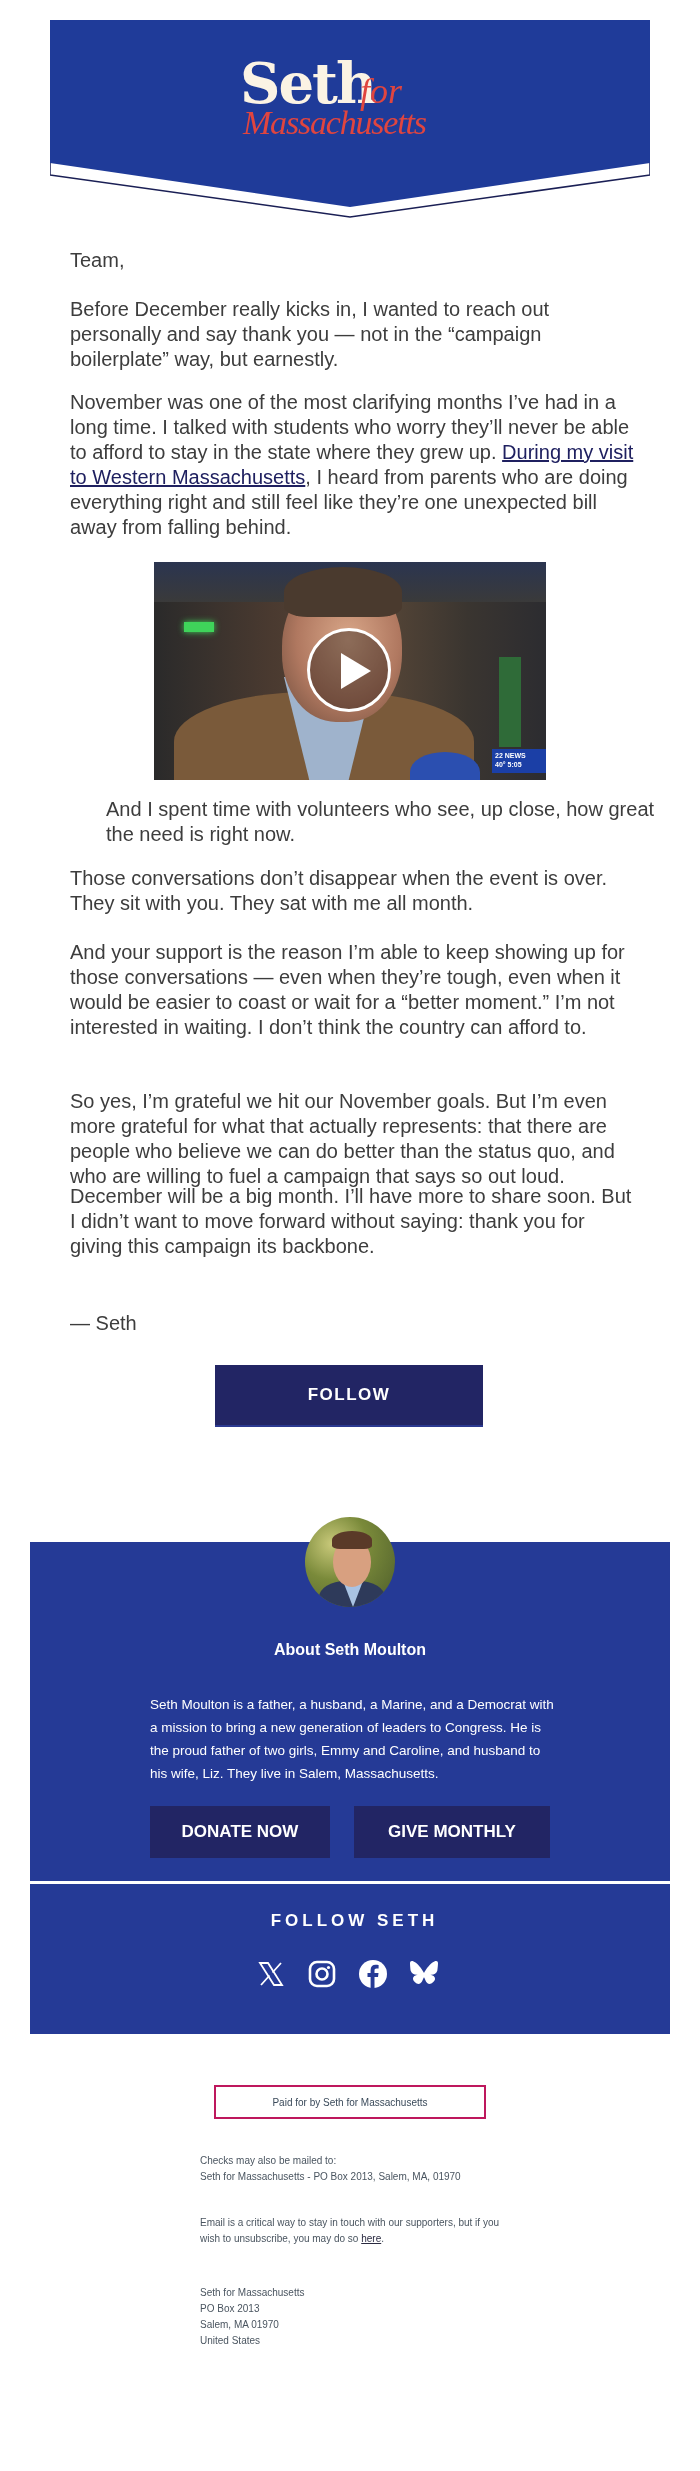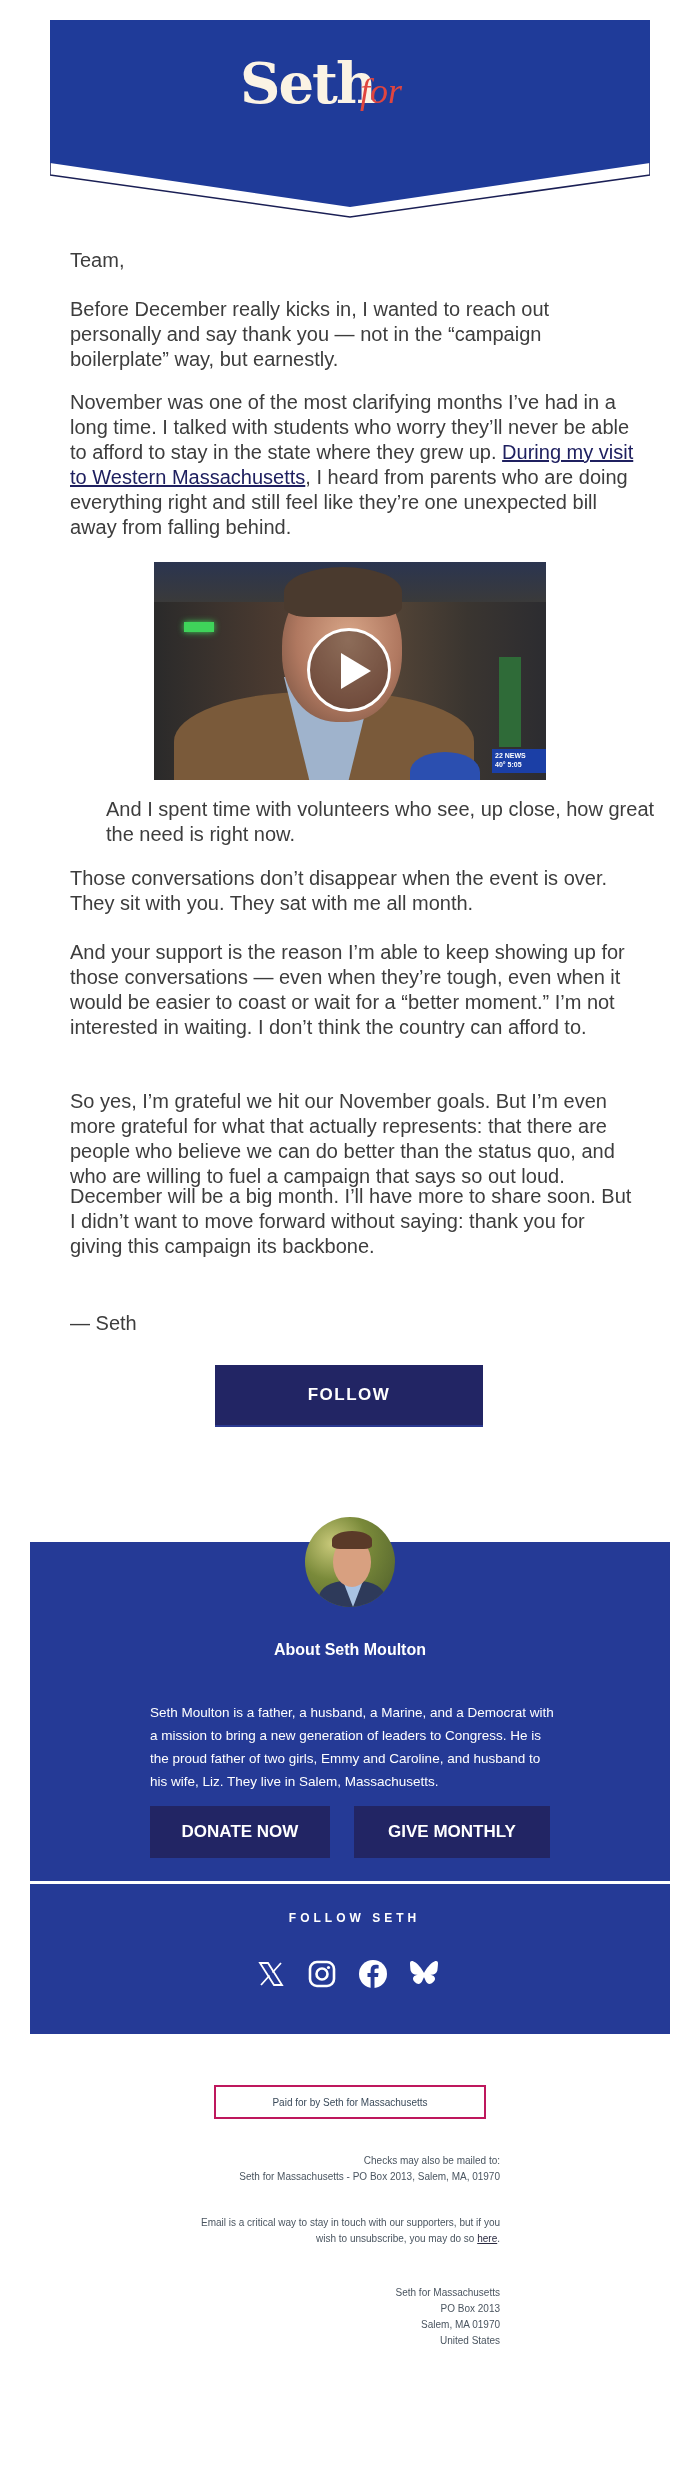--- a/index.html
+++ b/index.html
@@ -37,44 +37,45 @@
   
   .about { position: absolute; left: 30px; top: 1542px; width: 640px; height: 339px; background: #253a96; }
   .follow { position: absolute; left: 30px; top: 1884px; width: 640px; height: 150px; background: #253a96; }
   .avatar { position: absolute; left: 305px; top: 1517px; width: 90px; height: 90px; border-radius: 50%; overflow: hidden; background: radial-gradient(circle at 30% 30%, #c9c97a 0%, #7a8a3a 40%, #4a5a2a 100%); }
   .avatar .face { position: absolute; left: 28px; top: 20px; width: 38px; height: 50px; border-radius: 50%; background: #d8a080; }
   .avatar .hairx { position: absolute; left: 27px; top: 14px; width: 40px; height: 18px; border-radius: 50% 50% 20% 20%; background: #5a3a28; }
   .avatar .suit { position: absolute; left: 14px; top: 64px; width: 66px; height: 40px; border-radius: 40% 40% 0 0; background: #2e3a5a; }
   .avatar .collar { position: absolute; left: 38px; top: 64px; width: 20px; height: 26px; background: #a9c3e3; clip-path: polygon(0 0,100% 0,50% 100%); }
 
   .about-title { position: absolute; left: 30px; top: 1641px; width: 640px; text-align: center; color: #fff; font-weight: bold; font-size: 16px; }
-  .about-text { position: absolute; left: 150px; top: 1693px; width: 410px; color: #fff; font-size: 13.5px; line-height: 23px; margin-top: 8px; }
+  .about-text { position: absolute; left: 150px; top: 1693px; width: 410px; color: #fff; font-size: 13.5px; line-height: 23px; }
   .about-btn { position: absolute; top: 1806px; height: 52px; background: #222564; color: #fff; font-weight: bold; font-size: 17px; display: flex; align-items: center; justify-content: center; cursor: pointer; }
   .btn-now { left: 150px; width: 180px; }
   .btn-monthly { left: 354px; width: 196px; }
 
-  .follow-title { position: absolute; left: 30px; top: 1911px; width: 649px; text-align: center; color: #fff; font-weight: bold; font-size: 12px; letter-spacing: 4px; }
+  .follow-title { position: absolute; left: 30px; top: 1911px; width: 649px; text-align: center; color: #fff; font-weight: bold; font-size: 17px; letter-spacing: 4px; }
   .social { position: absolute; top: 1958px; width: 32px; height: 32px; display: flex; align-items: center; justify-content: center; cursor: pointer; }
 
   
   .paid-box { position: absolute; left: 214px; top: 2085px; width: 272px; height: 34px; border: 2px solid #be185d; display: flex; align-items: center; justify-content: center; font-size: 10px; color: #3a4a5a; }
-  .legal { position: absolute; left: 200px; width: 300px; text-align: right; font-size: 10px; line-height: 16px; color: #4a5560; }
+  .legal { position: absolute; left: 200px; width: 300px; text-align: left; font-size: 10px; line-height: 16px; color: #4a5560; }
   .legal a { color: #2a2a40; text-decoration: underline; }
 </style>
 </head>
 <body>
 
 <div class="header">
   <svg width="600" height="200" viewBox="0 0 600 200">
     <polygon points="0,0 600,0 600,155 300,197 0,155" fill="#ffffff" stroke="#1a1f55" stroke-width="1.5"></polygon>
     <polygon points="0,0 600,0 600,143 300,187 0,143" fill="#1f3b99"></polygon>
   </svg>
   <div class="logo">
     <span class="logo-seth">Seth</span>
     <span class="logo-for">for</span>
+    <span class="logo-mass">Massachusetts</span>
   </div>
 </div>
 
 <p class="body-text" style="top:248px;">Team,</p>
 <p class="body-text" style="top:297px;">Before December really kicks in, I wanted to reach out personally and say thank you — not in the “campaign boilerplate” way, but earnestly.</p>
 <p class="body-text" style="top:390px;"><span>November was one of the most clarifying months I’ve had in a long time. I talked with students who worry they’ll never be able to afford to stay in the state where they grew up. </span><a href="#">During my visit to Western Massachusetts</a><span>, I heard from parents who are doing everything right and still feel like they’re one unexpected bill away from falling behind.</span></p>
 
 <div class="video">
   <div class="bg1"></div>
   <div class="ceiling"></div>

